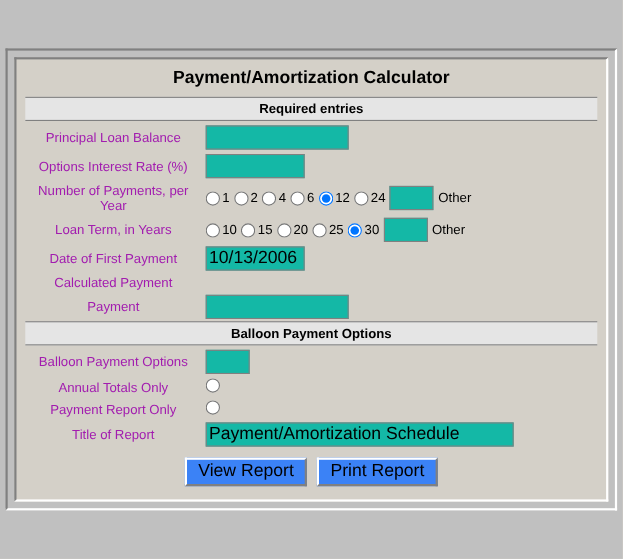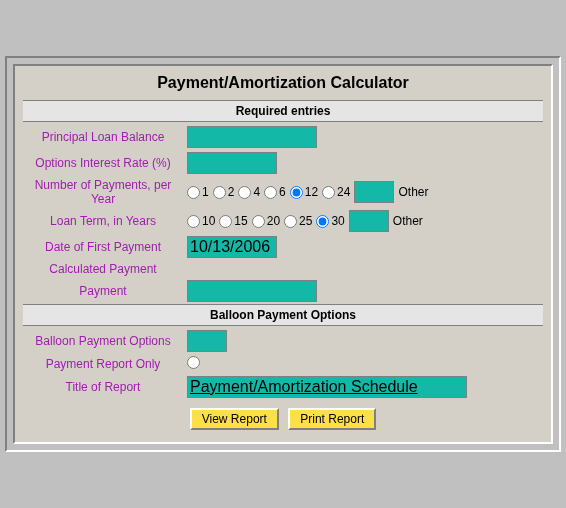--- a/index.html
+++ b/index.html
@@ -74,28 +74,28 @@
     }
     input[type="radio"] {
       margin: 0;
       cursor: pointer;
     }
     .button-row {
       text-align: center;
       padding: 8px 0 4px 0;
     }
     .btn {
-      background: #fde047;
+      background: #3b82f6;
       border: 2px solid;
       border-top-color: #ffffff;
       border-left-color: #ffffff;
       border-right-color: #808080;
       border-bottom-color: #808080;
       padding: 2px 10px;
-      font-size: 12px;
+      font-size: 16px;
       cursor: pointer;
       margin: 0 3px;
     }
     .outer-border {
       border: 2px solid;
       border-top-color: #808080;
       border-left-color: #808080;
       border-right-color: #ffffff;
       border-bottom-color: #ffffff;
       padding: 6px;
@@ -179,29 +179,35 @@
         <td>
           <input type="text" class="input-text input-small" value="" style="">
         </td>
       </tr>
     </tbody>
       </table>
 
     <table class="form-table">
       <tbody>
       <tr>
+        <td class="label-cell">Annual Totals Only</td>
+        <td>
+          <input type="radio" name="report" value="annual" style="">
+        </td>
+      </tr>
+      <tr>
         <td class="label-cell">Payment Report Only</td>
         <td>
           <input type="radio" name="report" value="payment" style="">
         </td>
       </tr>
       <tr>
         <td class="label-cell">Title of Report</td>
         <td>
-          <input type="text" class="input-text" style="width: 280px; text-decoration: underline;" value="Payment/Amortization Schedule">
+          <input type="text" class="input-text" style="width: 280px;" value="Payment/Amortization Schedule">
         </td>
       </tr>
     </tbody>
       </table>
 
     <div class="button-row">
       <button class="btn">View Report</button>
       <button class="btn">Print Report</button>
     </div>
   </div>

